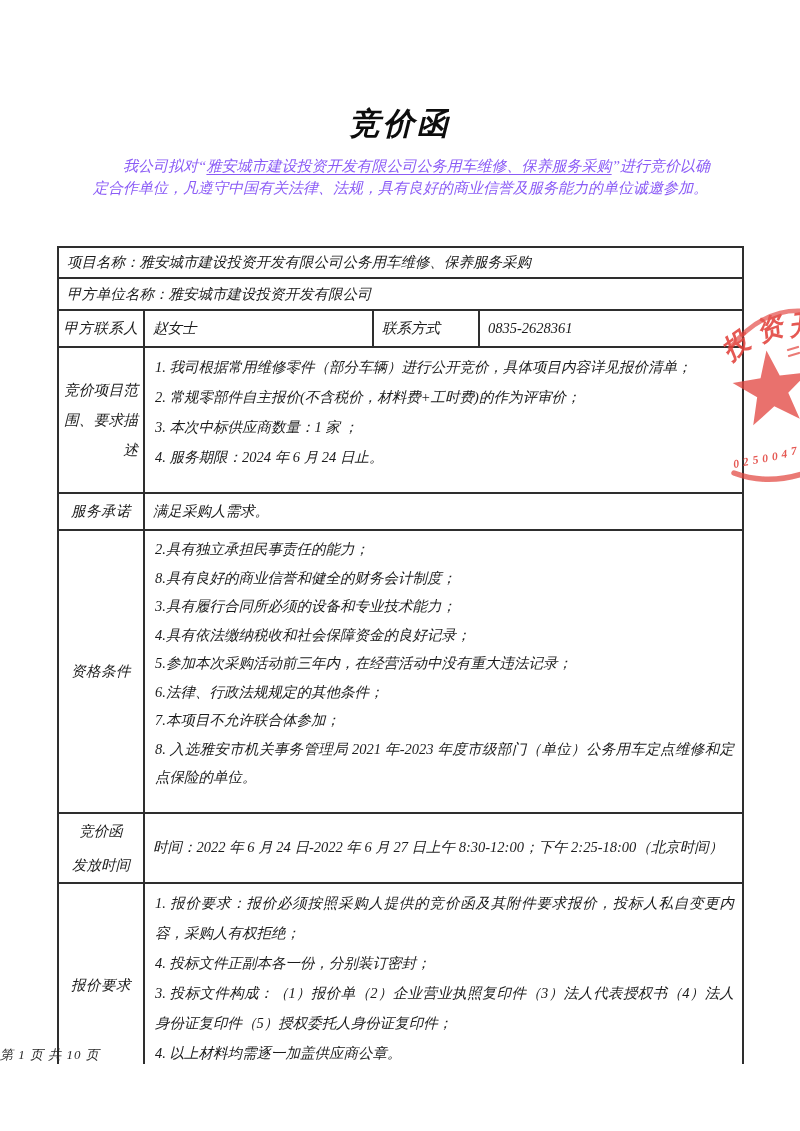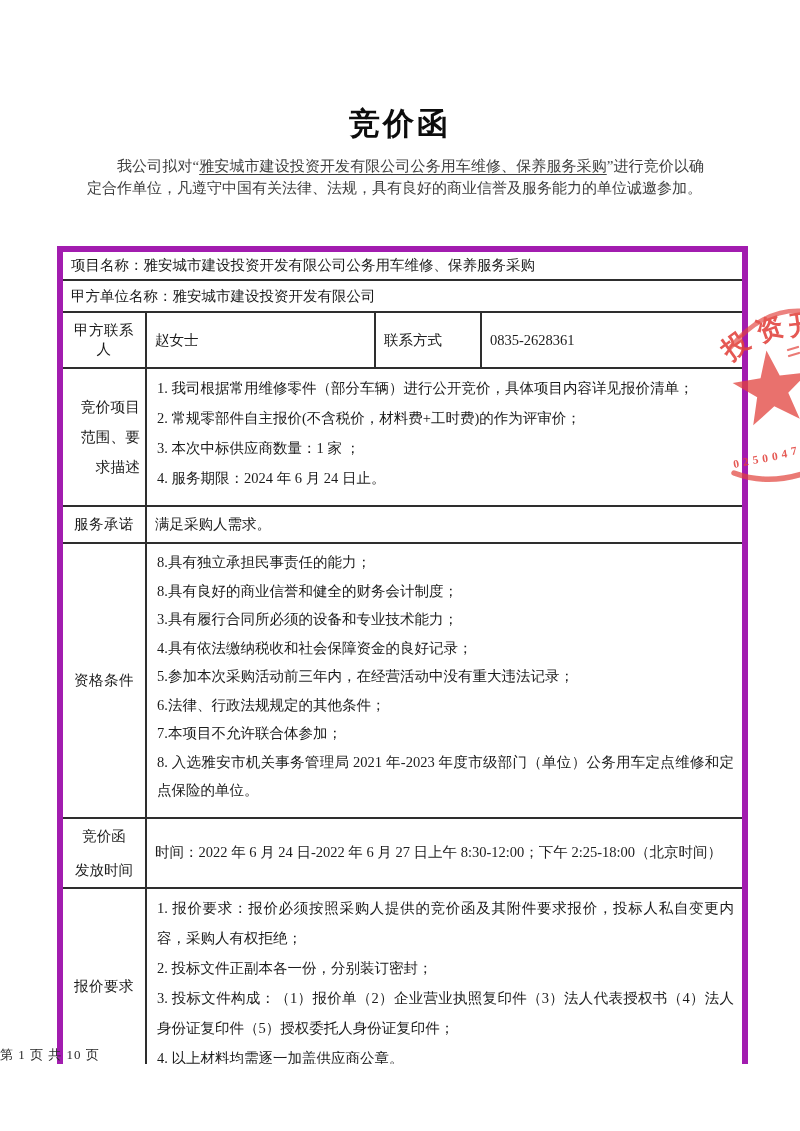--- a/index.html
+++ b/index.html
@@ -1,43 +1,44 @@
 <!DOCTYPE html>
 <html><head>
 <meta charset="utf-8">
 <style>
   html,body { margin:0; padding:0; background:#ffffff; }
   .page {
     position:relative; width:800px; height:1064px; background:#ffffff;
     overflow:hidden;
     font-family:"Liberation Serif","DejaVu Serif",serif;
     color:#1e1e1e;
+    font-style:italic;
   }
   .title {
     position:absolute; top:103px; left:0; width:800px; margin:0;
     text-align:center; font-size:31px; font-weight:bold;
     letter-spacing:3px; color:#0d0d0d;
   }
   .intro {
-    position:absolute; top:156px; left:87px; width:617px; margin:0;
+    position:absolute; top:156px; left:93px; width:617px; margin:0;
     font-size:15px; line-height:21.8px; text-align:justify;
-    text-indent:2em; color:#404040; word-break:break-all;
+    text-indent:2em; color:#8b5cf6; word-break:break-all;
   }
   .intro .ul { text-decoration:underline; text-underline-offset:3px; }
   .bid-table {
     position:absolute; top:246px; left:57px; width:685px;
     border-collapse:collapse; table-layout:fixed;
     font-size:14.5px; color:#1b1b1b;
   }
   .bid-table td { border:2px solid #2e2e2e; padding:0 8px; vertical-align:middle; }
-  .bid-table { border:6px solid #a21caf; }
+  .bid-table { border:2px solid #a21caf; }
   td.hd { text-align:center; padding:8px 4px; letter-spacing:0.5px; }
   td.hd-wrap { text-align:right; padding:0 5px; line-height:30px; word-break:break-all; font-size:14.8px; }
   td.full { padding-left:8px; }
-  td.list-cell { vertical-align:top; padding:4px 8px 12px 10px; word-break:break-all; text-align:justify;border-radius:12px; }
+  td.list-cell { vertical-align:top; padding:4px 8px 20px 10px; word-break:break-all; text-align:justify;border-radius:12px; }
   .scope-cell .li { line-height:29px; margin-top:1px; }
   .qual-cell  .li { line-height:28.5px; }
   .quote-cell .li { line-height:30px; }
   td.issue-hd { text-align:center; line-height:34px; padding:0 4px; }
   .footer {
     position:absolute; top:1046px; left:0; width:800px; 
     font-size:13px; color:#2a2a2a; letter-spacing:1px;
   }
   
   .seal { position:absolute; left:700px; top:292px; width:120px; height:230px; z-index:5; opacity:0.88; }
@@ -84,42 +85,42 @@
             <div class="li">4. 服务期限：2024 年 6 月 24 日止。</div>
           </td>
       </tr>
       <tr style="height:35px">
         <td class="hd">服务承诺</td>
         <td colspan="3">满足采购人需求。</td>
       </tr>
       <tr style="height:264px">
         <td class="hd">资格条件</td>
         <td colspan="3" class="list-cell qual-cell">
-            <div class="li">8.具有独立承担民事责任的能力；</div>
+            <div class="li">2.具有独立承担民事责任的能力；</div>
             <div class="li">8.具有良好的商业信誉和健全的财务会计制度；</div>
             <div class="li">3.具有履行合同所必须的设备和专业技术能力；</div>
             <div class="li">4.具有依法缴纳税收和社会保障资金的良好记录；</div>
             <div class="li">5.参加本次采购活动前三年内，在经营活动中没有重大违法记录；</div>
             <div class="li">6.法律、行政法规规定的其他条件；</div>
             <div class="li">7.本项目不允许联合体参加；</div>
             <div class="li">8. 入选雅安市机关事务管理局 2021 年-2023 年度市级部门（单位）公务用车定点维修和定点保险的单位。</div>
           </td>
       </tr>
       <tr style="height:63px">
         <td class="issue-hd">
           <div>竞价函</div>
           <div>发放时间</div>
         </td>
         <td colspan="3">时间：2022 年 6 月 24 日-2022 年 6 月 27 日上午 8:30-12:00；下午 2:25-18:00（北京时间）</td>
       </tr>
       <tr style="height:188px">
         <td class="hd">报价要求</td>
         <td colspan="3" class="list-cell quote-cell">
             <div class="li">1. 报价要求：报价必须按照采购人提供的竞价函及其附件要求报价，投标人私自变更内容，采购人有权拒绝；</div>
-            <div class="li">2. 投标文件正副本各一份，分别装订密封；</div>
+            <div class="li">4. 投标文件正副本各一份，分别装订密封；</div>
             <div class="li">3. 投标文件构成：（1）报价单（2）企业营业执照复印件（3）法人代表授权书（4）法人身份证复印件（5）授权委托人身份证复印件；</div>
             <div class="li">4. 以上材料均需逐一加盖供应商公章。</div>
           </td>
       </tr>
     </tbody>
   </table>
 
   <div class="footer">第 1 页 共 10 页</div>
 
   <svg class="seal" viewBox="0 0 120 230">

